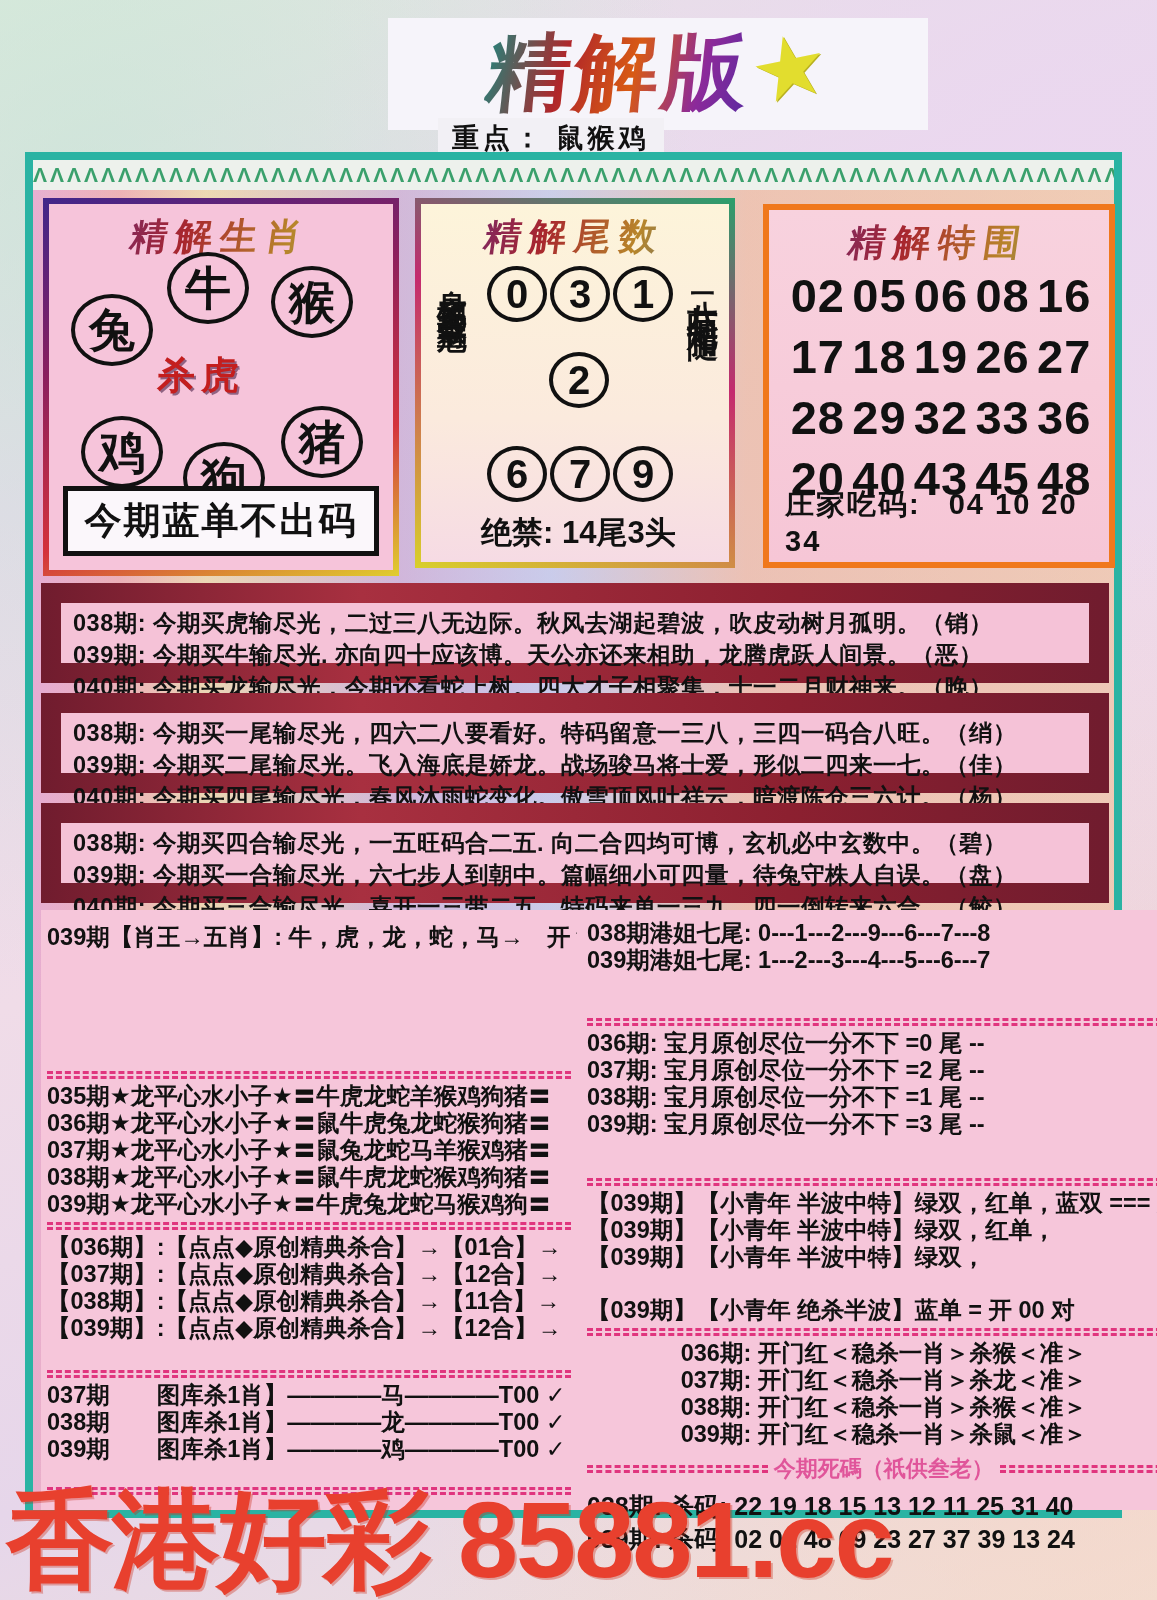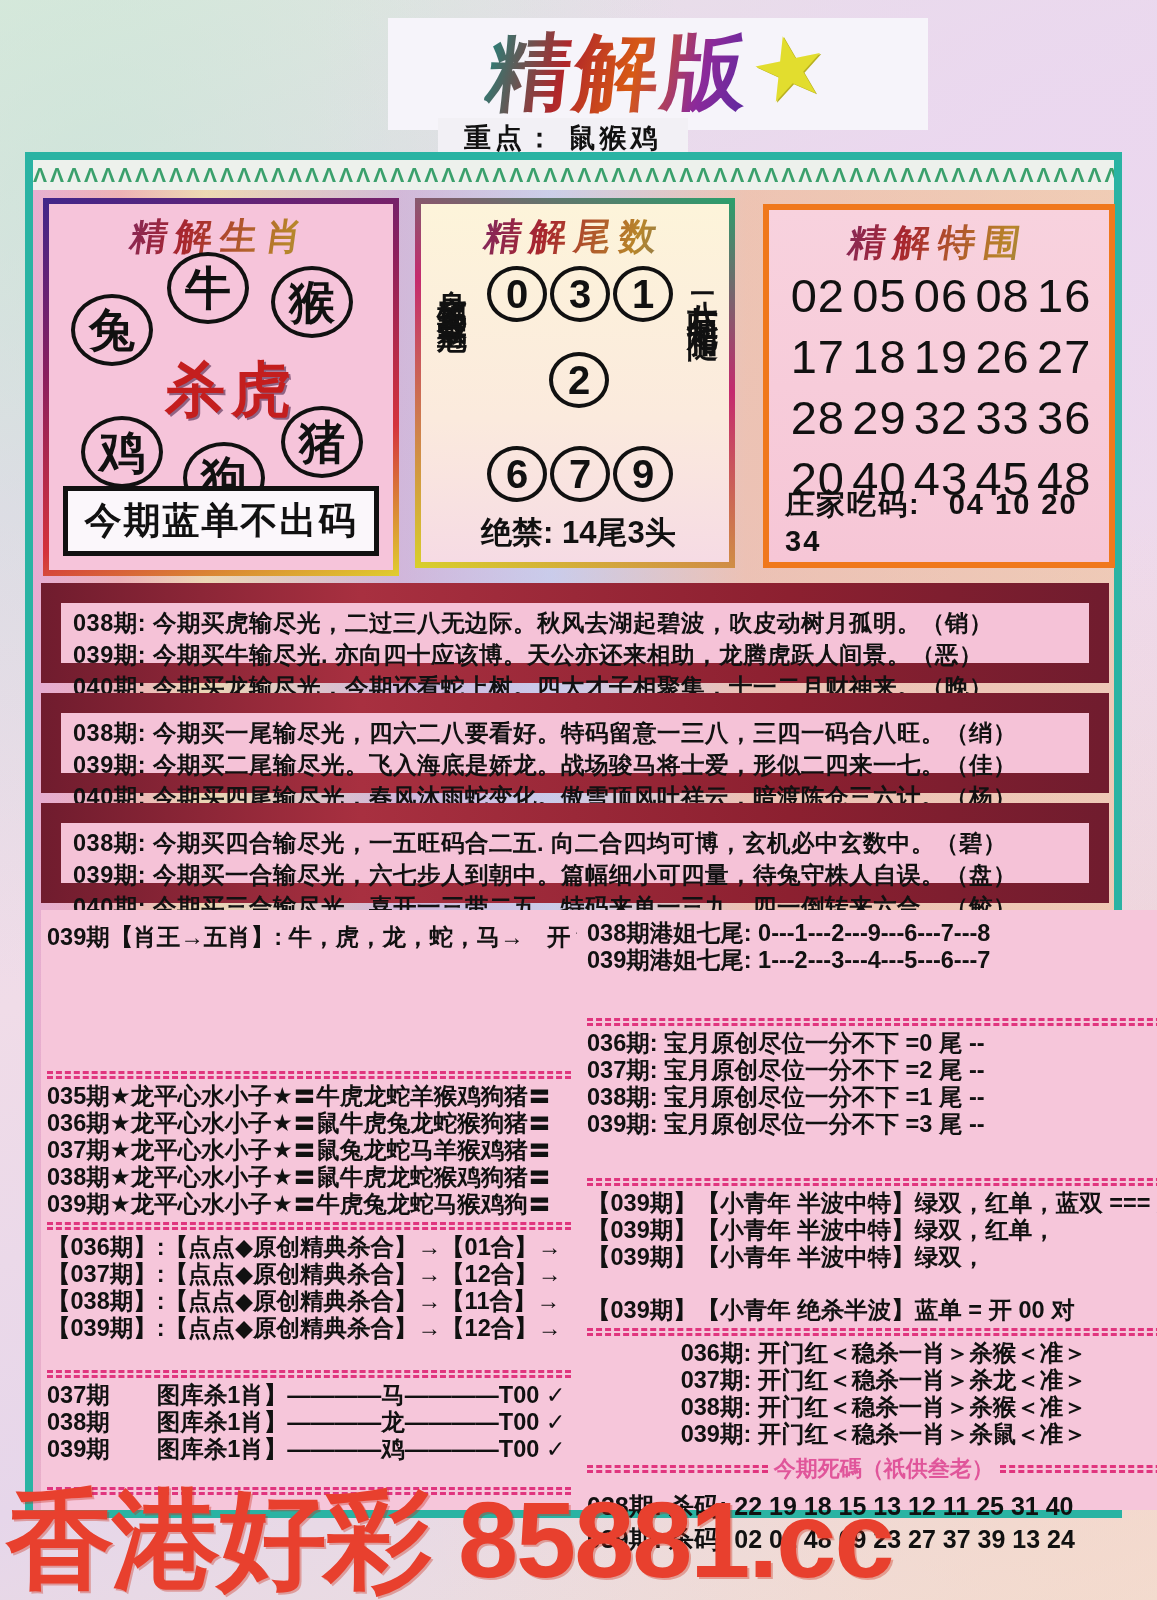--- a/index.html
+++ b/index.html
@@ -19,21 +19,21 @@
   .logo-wrap { left:388px; top:18px; width:540px; height:112px; background:#f6f4fa; text-align:center; }
   .logo-text {
     display:inline-block; font-size:84px; font-weight:bold; line-height:108px;
     transform:skewX(-6deg); letter-spacing:4px;
     background:linear-gradient(100deg,#21847c 0%, #b0262a 30%, #d85a14 55%, #8c2a9a 80%, #5a2aa0 100%);
     -webkit-background-clip:text; background-clip:text; color:transparent;
     text-shadow:none;
   }
   .logo-star { display:inline-block; font-size:86px; line-height:100px; color:#e2dd2e;
     text-shadow:1px 1px 0 #b8b020; transform:rotate(-12deg); vertical-align:top; }
-  .focus-line { left:438px; top:118px; background:#f2f0f5; padding:2px 26px;
+  .focus-line { left:438px; top:118px; background:#f2f0f5; padding:2px 14px;
     font-size:27px; font-weight:bold; letter-spacing:4px; }
 
   
   .frame { left:25px; top:152px; width:1097px; height:1366px;
     border:8px solid #2ab3a3;
     background:
       linear-gradient(90deg, rgba(216,79,160,.35), rgba(232,66,58,.3) 8%, rgba(232,194,46,.3) 16%, rgba(122,58,158,.25) 34%, rgba(58,122,216,.2) 48%, rgba(232,122,46,.3) 66%, rgba(240,160,78,.35) 100%),
       linear-gradient(180deg,#f0e4ec, #eddff0 40%, #f2e2e4 100%);
   }
   .zigzag { left:0; top:0; width:100%; height:30px; background:#edf1ec;
@@ -54,38 +54,38 @@
 
   .fancy-title { text-align:center; font-size:37px; font-weight:bold; padding-top:8px;
     transform:skewX(-8deg);
     background:linear-gradient(100deg,#5a2a8e 0%, #a8262e 40%, #b8862a 70%, #3a6a9e 100%);
     -webkit-background-clip:text; background-clip:text; color:transparent;
     letter-spacing:8px; }
 
   .zcircle { position:absolute; width:82px; height:72px; border:4px solid #111;
     border-radius:50%; text-align:center; font-size:46px; font-weight:bold;
     line-height:64px; background:transparent; }
-  .kill-tiger { position:absolute; font-size:60px; font-weight:bold; color:#c41e1e;
-    text-shadow:2px 2px 0 rgba(60,20,60,.55); letter-spacing:6px;margin-left:8px; }
+  .kill-tiger { position:absolute; font-size:38px; font-weight:bold; color:#c41e1e;
+    text-shadow:2px 2px 0 rgba(60,20,60,.55); letter-spacing:6px; }
   .blue-note { position:absolute; left:14px; bottom:14px; right:14px;
     border:5px solid #111; background:#fbf7fb; text-align:center;
     font-size:37px; font-weight:bold; letter-spacing:2px; padding:5px 0; }
 
   .vtext { position:absolute; writing-mode:vertical-rl; text-orientation:upright;
     font-weight:bold; letter-spacing:6px; }
   .vleft { left:10px; top:62px; font-size:30px; }
   .vright { right:6px; top:66px; font-size:31px; }
   .ncircle { width:60px; height:56px; border:4px solid #111; border-radius:50%;
     text-align:center; font-size:40px; font-weight:bold; line-height:48px; display:inline-block; }
   .ncirc-row { position:absolute; left:66px; width:186px; display:flex; justify-content:space-between; }
   .ban-note { position:absolute; left:60px; bottom:8px; font-size:31px; font-weight:bold; }
 
   .num-grid { position:absolute; left:18px; top:58px; right:14px;
     display:grid; grid-template-columns:repeat(5,1fr); row-gap:6px;
-    font-size:47px; font-weight:normal; text-align:center; letter-spacing:1px; }
+    font-size:47px; font-weight:bold; text-align:center; letter-spacing:1px; }
   .banker-row { position:absolute; left:16px; bottom:4px; font-size:29px; font-weight:bold; letter-spacing:2px; }
 
   
   .vsec { left:8px; width:1068px; height:100px; padding:20px;
     background:linear-gradient(90deg,#701c2e,#a83040 30%,#8c2030 70%,#701c2e); }
   .vsec-in { width:100%; height:100%; background:#f5c2d7; padding:4px 12px;
     display:flex; flex-direction:column; justify-content:space-around; }
   .vrow { font-size:23.5px; font-weight:bold; letter-spacing:.5px; white-space:nowrap; }
 
   

